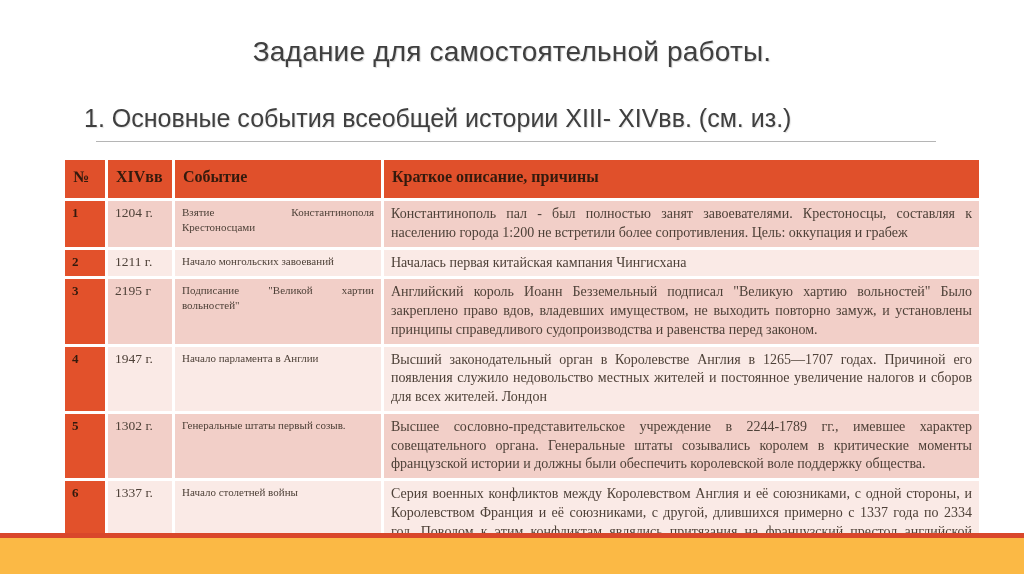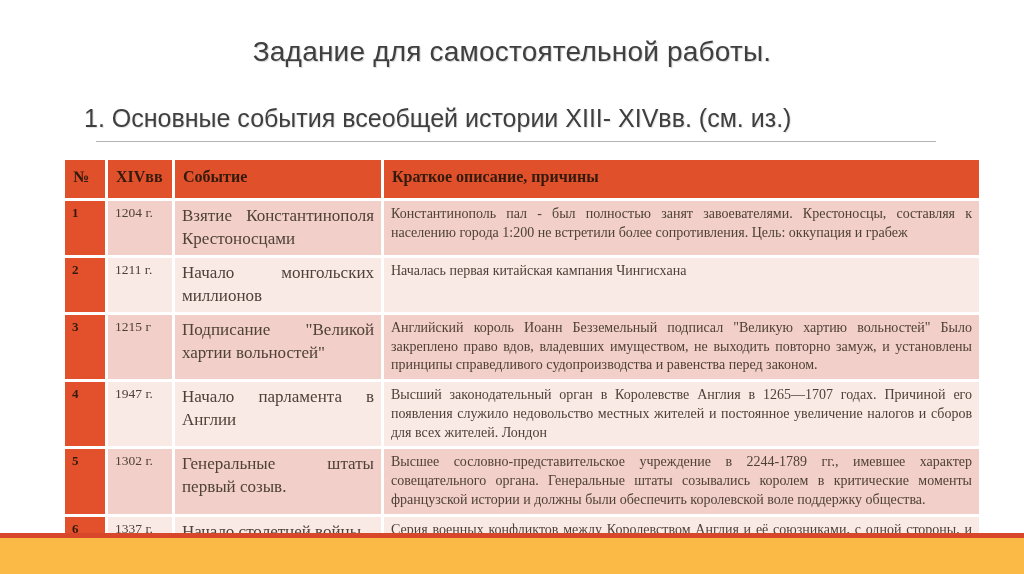--- a/index.html
+++ b/index.html
@@ -84,21 +84,21 @@
     font-size:13px;
     padding-top:3px;
   }
   tr.odd td.cell-date,tr.odd td.cell-event,tr.odd td.cell-desc{background:var(--row-odd-bg);}
   tr.even td.cell-date,tr.even td.cell-event,tr.even td.cell-desc{background:var(--row-even-bg);}
   td.cell-date{
     font-size:13.5px;
     padding-top:5px;
   }
   td.cell-event{
-    font-size:17px;
+    font-size:11px;
     line-height:1.35;
     text-align:justify;
     padding-top:5px;
   }
   td.cell-desc{
     font-size:14px;
     line-height:1.34;
     text-align:justify;
   }
   .footer-stripe{
@@ -143,26 +143,26 @@
     <tbody>
         <tr class="odd">
       <td class="cell-num">1</td>
       <td class="cell-date">1204 г.</td>
       <td class="cell-event">Взятие Константинополя Крестоносцами</td>
       <td class="cell-desc">Константинополь пал - был полностью занят завоевателями. Крестоносцы, составляя к населению города 1:200 не встретили более сопротивления. Цель: оккупация и грабеж</td>
     </tr>
         <tr class="even">
       <td class="cell-num">2</td>
       <td class="cell-date">1211 г.</td>
-      <td class="cell-event">Начало монгольских миллионов</td>
+      <td class="cell-event">Начало монгольских завоеваний</td>
       <td class="cell-desc">Началась первая китайская кампания Чингисхана</td>
     </tr>
         <tr class="odd">
       <td class="cell-num">3</td>
-      <td class="cell-date">1215 г</td>
+      <td class="cell-date">2195 г</td>
       <td class="cell-event">Подписание "Великой хартии вольностей"</td>
       <td class="cell-desc">Английский король Иоанн Безземельный подписал "Великую хартию вольностей" Было закреплено право вдов, владевших имуществом, не выходить повторно замуж, и установлены принципы справедливого судопроизводства и равенства перед законом.</td>
     </tr>
         <tr class="even">
       <td class="cell-num">4</td>
       <td class="cell-date">1947 г.</td>
       <td class="cell-event">Начало парламента в Англии</td>
       <td class="cell-desc">Высший законодательный орган в Королевстве Англия в 1265—1707 годах. Причиной его появления служило недовольство местных жителей и постоянное увеличение налогов и сборов для всех жителей. Лондон</td>
     </tr>
         <tr class="odd">

